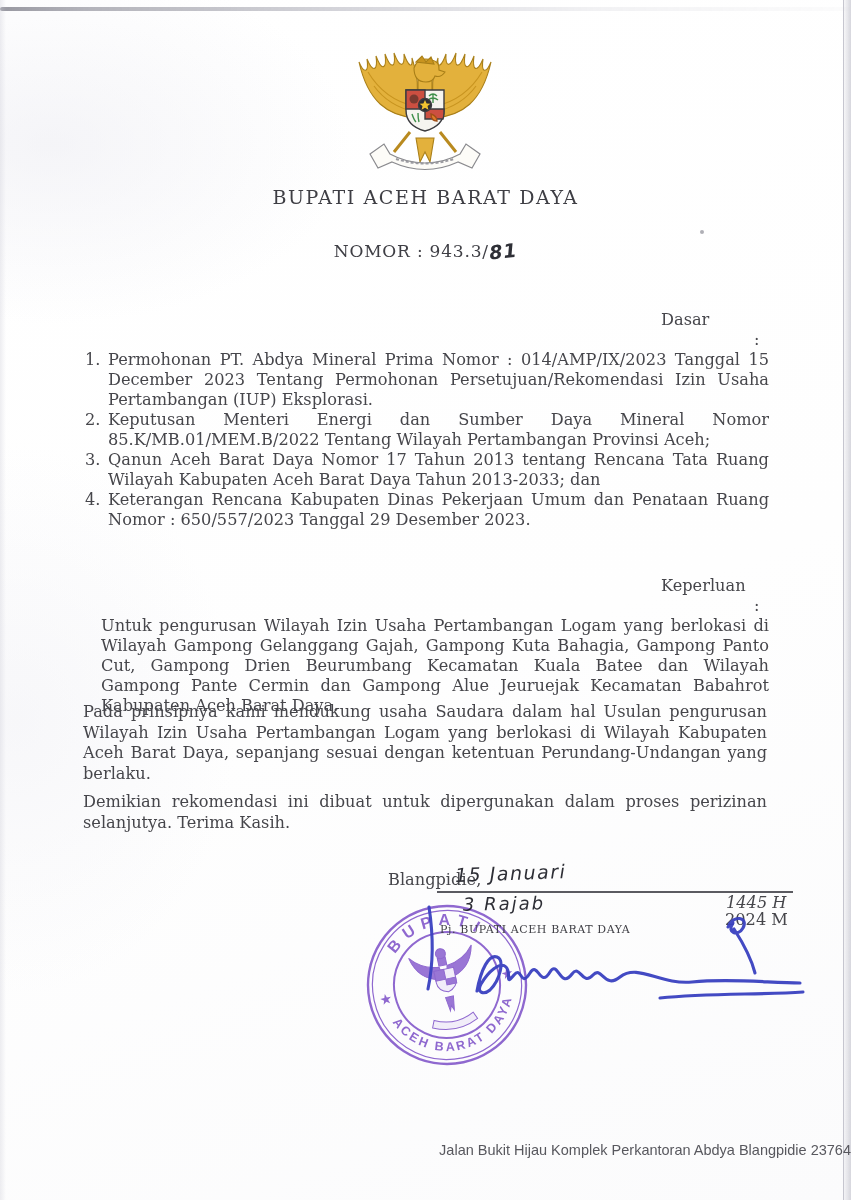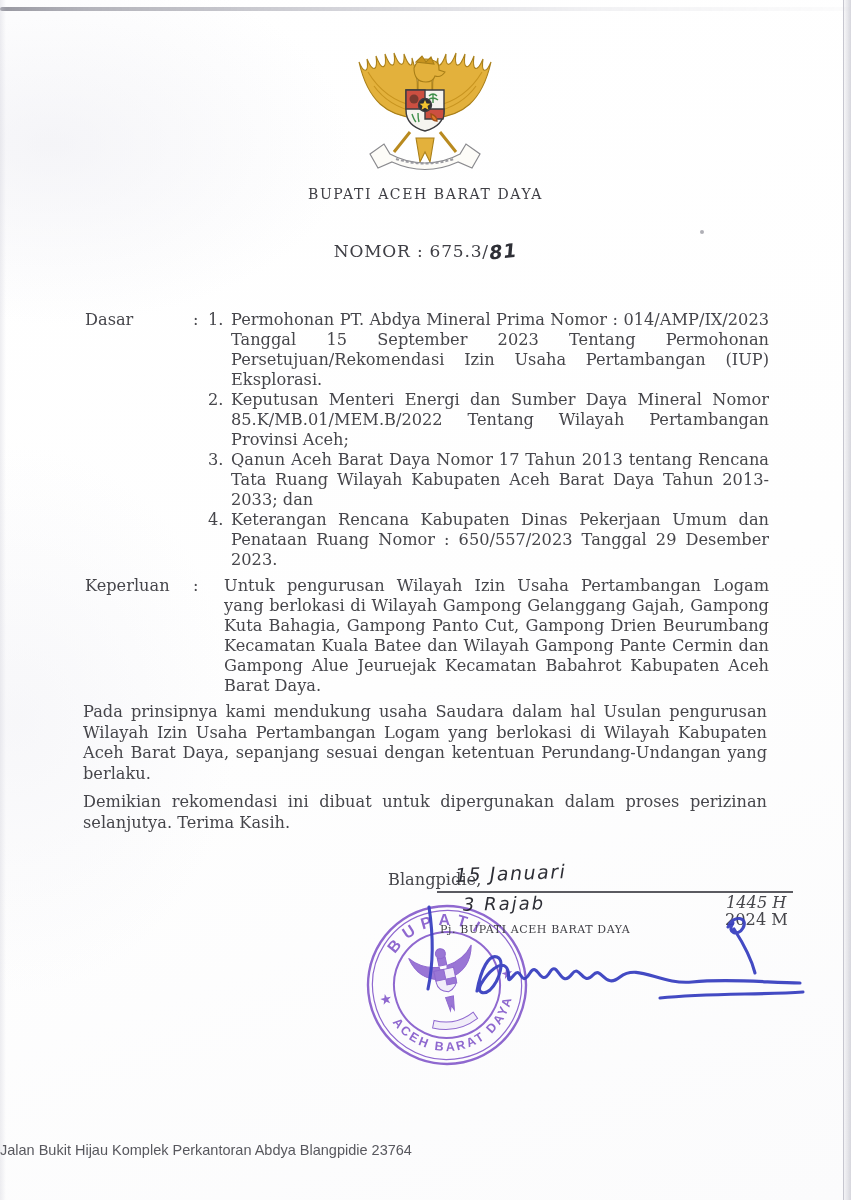--- a/index.html
+++ b/index.html
@@ -30,37 +30,37 @@
   .left-edge{
     position:absolute;top:0;left:0;width:6px;height:100%;
     background:linear-gradient(90deg, rgba(205,205,215,.35), rgba(255,255,255,0));
   }
   .speck{position:absolute;width:4px;height:4px;border-radius:50%;background:#8d8d96;opacity:.7;}
 
   .emblem{position:absolute;left:354px;top:46px;width:142px;height:136px;}
 
   .office-title{
     position:absolute;left:0;top:186px;width:100%;text-align:center;
-    font-size:14px;letter-spacing:1.6px;color:#3e3e44;
+    font-size:19px;letter-spacing:1.6px;color:#3e3e44;
   }
   .doc-head{position:absolute;left:0;top:238px;width:100%;text-align:center;color:#3e3e44;}
   .doc-head .t1{font-size:18px;letter-spacing:1.2px;}
   .doc-head .t2{font-size:17px;letter-spacing:.8px;margin-top:1px;}
   .hand{
     font-family:"DejaVu Sans", sans-serif;font-style:italic;
     color:#2e2f36;
   }
   .doc-head .hand-no{
     display:inline-block;font-size:19px;transform:rotate(-6deg) translateY(1px);
     letter-spacing:1px;font-weight:bold;
   }
 
   
   .section{position:absolute;left:85px;width:684px;font-size:16.2px;line-height:20px;}
-  .row{display:flex;align-items:flex-start;}
+  .row{display:flex;align-items:flex-end;flex-direction:column;}
   .lbl{width:108px;flex:none;}
   .cln{width:15px;flex:none;}
   .content{flex:1;}
   .ditem{display:flex;}
   .ditem .num{width:23px;flex:none;}
   .ditem .itx{flex:1;text-align:justify;text-justify:inter-word;}
   .kep-text{text-align:justify;padding-left:16px;}
   .para{position:absolute;left:83px;width:684px;font-size:16.2px;line-height:20.5px;text-align:justify;}
 
   
@@ -72,21 +72,21 @@
   .dateblock .hand2{position:absolute;left:78px;top:29px;font-size:18px;letter-spacing:2px;transform:rotate(-1deg);}
   .dateblock .yh{position:absolute;left:341px;top:29px;font-style:italic;}
 
   
   .sig{position:absolute;left:330px;top:895px;width:500px;height:195px;}
   .stamp{position:absolute;left:33px;top:6px;width:168px;height:168px;opacity:.85;mix-blend-mode:multiply;transform:rotate(-12deg);}
   .sig-title{position:absolute;left:110px;top:28px;width:330px;font-size:11px;letter-spacing:.6px;color:#3f3f45;}
   .sig-name{position:absolute;left:128px;top:126px;font-size:16.2px;letter-spacing:1px;color:#404046;}
   .inkart{position:absolute;left:0;top:0;width:500px;height:195px;}
 
-  .footer{position:absolute;left:0;top:1139px;width:100%;text-align:left;
+  .footer{position:absolute;left:0;top:1139px;width:100%;text-align:right;
     font-family:"Liberation Sans", sans-serif;font-size:14.5px;line-height:22px;color:#58585e;}
 </style>
 </head>
 <body>
 
 <div class="page">
 
   <div class="top-shadow"></div>
   <div class="left-edge"></div>
   <div class="right-edge"></div>
@@ -127,31 +127,31 @@
 
     <g>
       <path d="M16,108 L30,98 L36,108 C58,120 84,120 106,108 L112,98 L126,108 L118,122 L104,116 C82,126 60,126 38,116 L24,122 Z" fill="#fdfcf8" stroke="#8a8a8e" stroke-width="1.2"></path>
       <path d="M42,113 q29,9 58,0" fill="none" stroke="#9a9aa0" stroke-width="2" stroke-dasharray="3,2"></path>
     </g>
   </svg>
 
   <div class="office-title">BUPATI ACEH BARAT DAYA</div>
 
   <div class="doc-head">
-    <div class="t2"><span>NOMOR : 675.3/</span><span class="hand hand-no">81</span></div>
+    <div class="t2"><span>NOMOR : 943.3/</span><span class="hand hand-no">81</span></div>
   </div>
 
   <div class="section" style="top:310px;">
     <div class="row">
       <div class="lbl">Dasar</div>
       <div class="cln">:</div>
       <div class="content">
         <div class="ditem">
           <div class="num">1.</div>
-          <div class="itx">Permohonan PT. Abdya Mineral Prima Nomor : 014/AMP/IX/2023 Tanggal 15 September 2023 Tentang Permohonan Persetujuan/Rekomendasi Izin Usaha Pertambangan (IUP) Eksplorasi.</div>
+          <div class="itx">Permohonan PT. Abdya Mineral Prima Nomor : 014/AMP/IX/2023 Tanggal 15 December 2023 Tentang Permohonan Persetujuan/Rekomendasi Izin Usaha Pertambangan (IUP) Eksplorasi.</div>
         </div>
         <div class="ditem">
           <div class="num">2.</div>
           <div class="itx">Keputusan Menteri Energi dan Sumber Daya Mineral Nomor 85.K/MB.01/MEM.B/2022 Tentang Wilayah Pertambangan Provinsi Aceh;</div>
         </div>
         <div class="ditem">
           <div class="num">3.</div>
           <div class="itx">Qanun Aceh Barat Daya Nomor 17 Tahun 2013 tentang Rencana Tata Ruang Wilayah Kabupaten Aceh Barat Daya Tahun 2013-2033; dan</div>
         </div>
         <div class="ditem">

